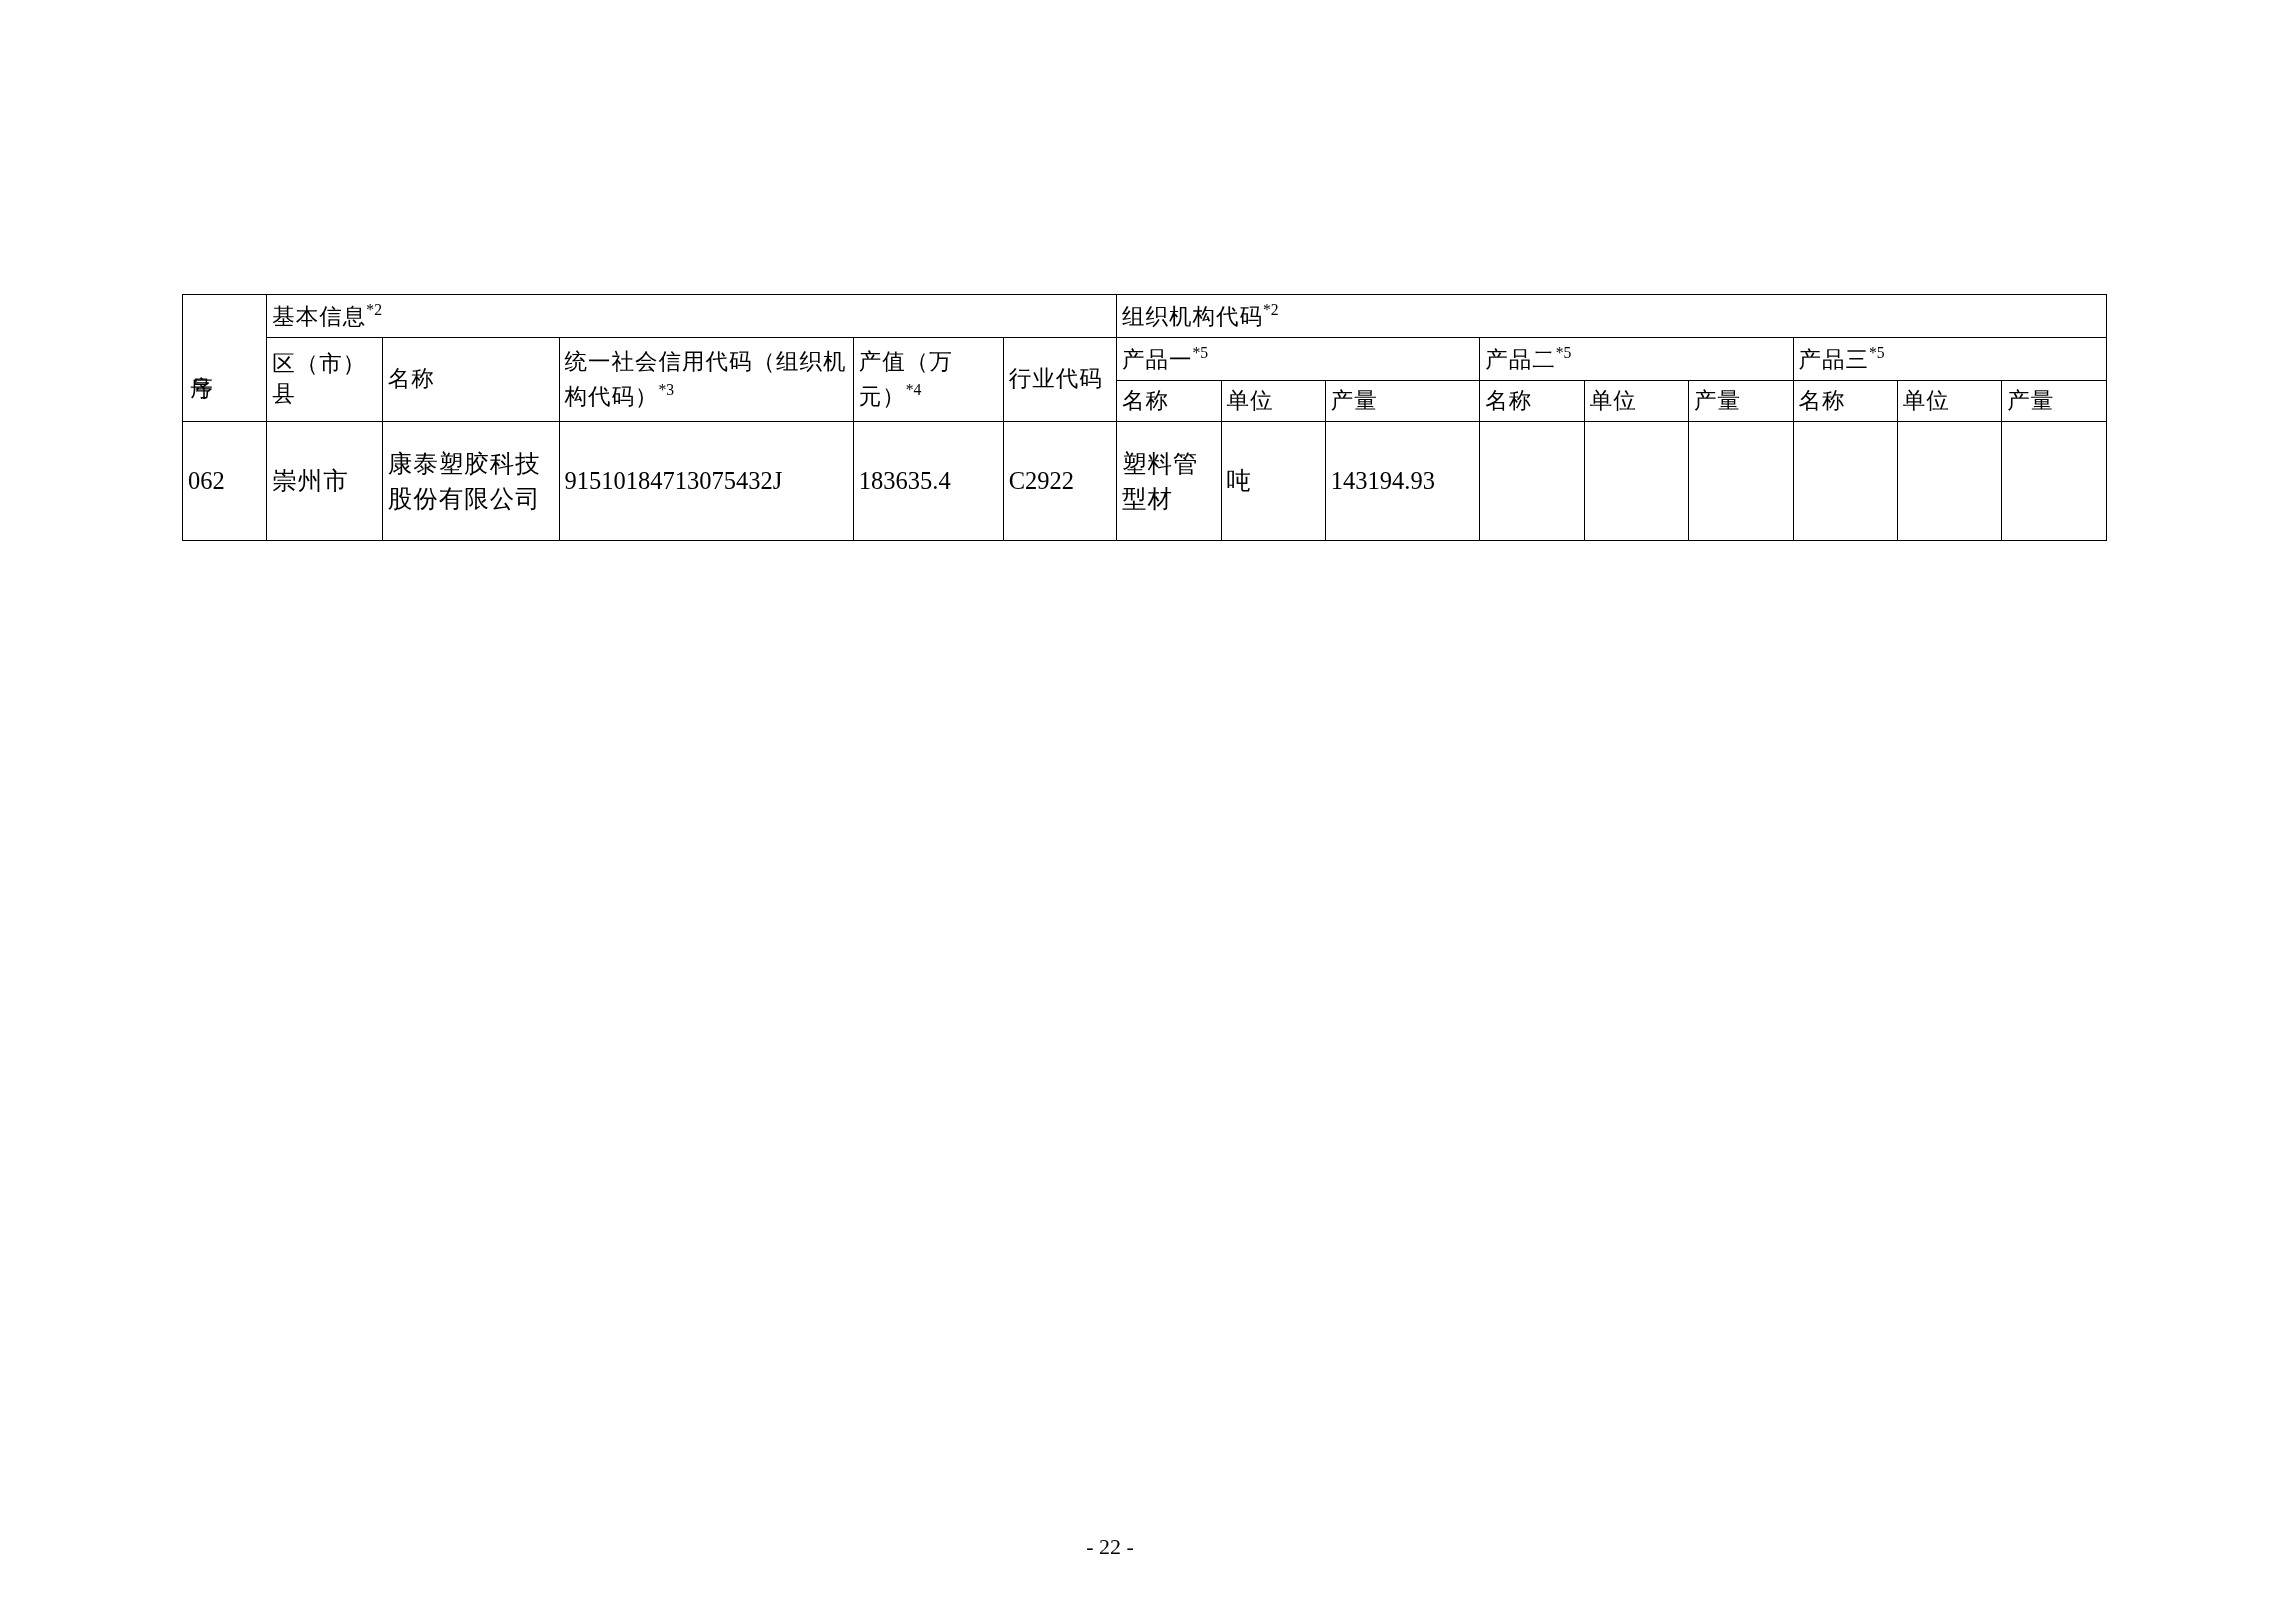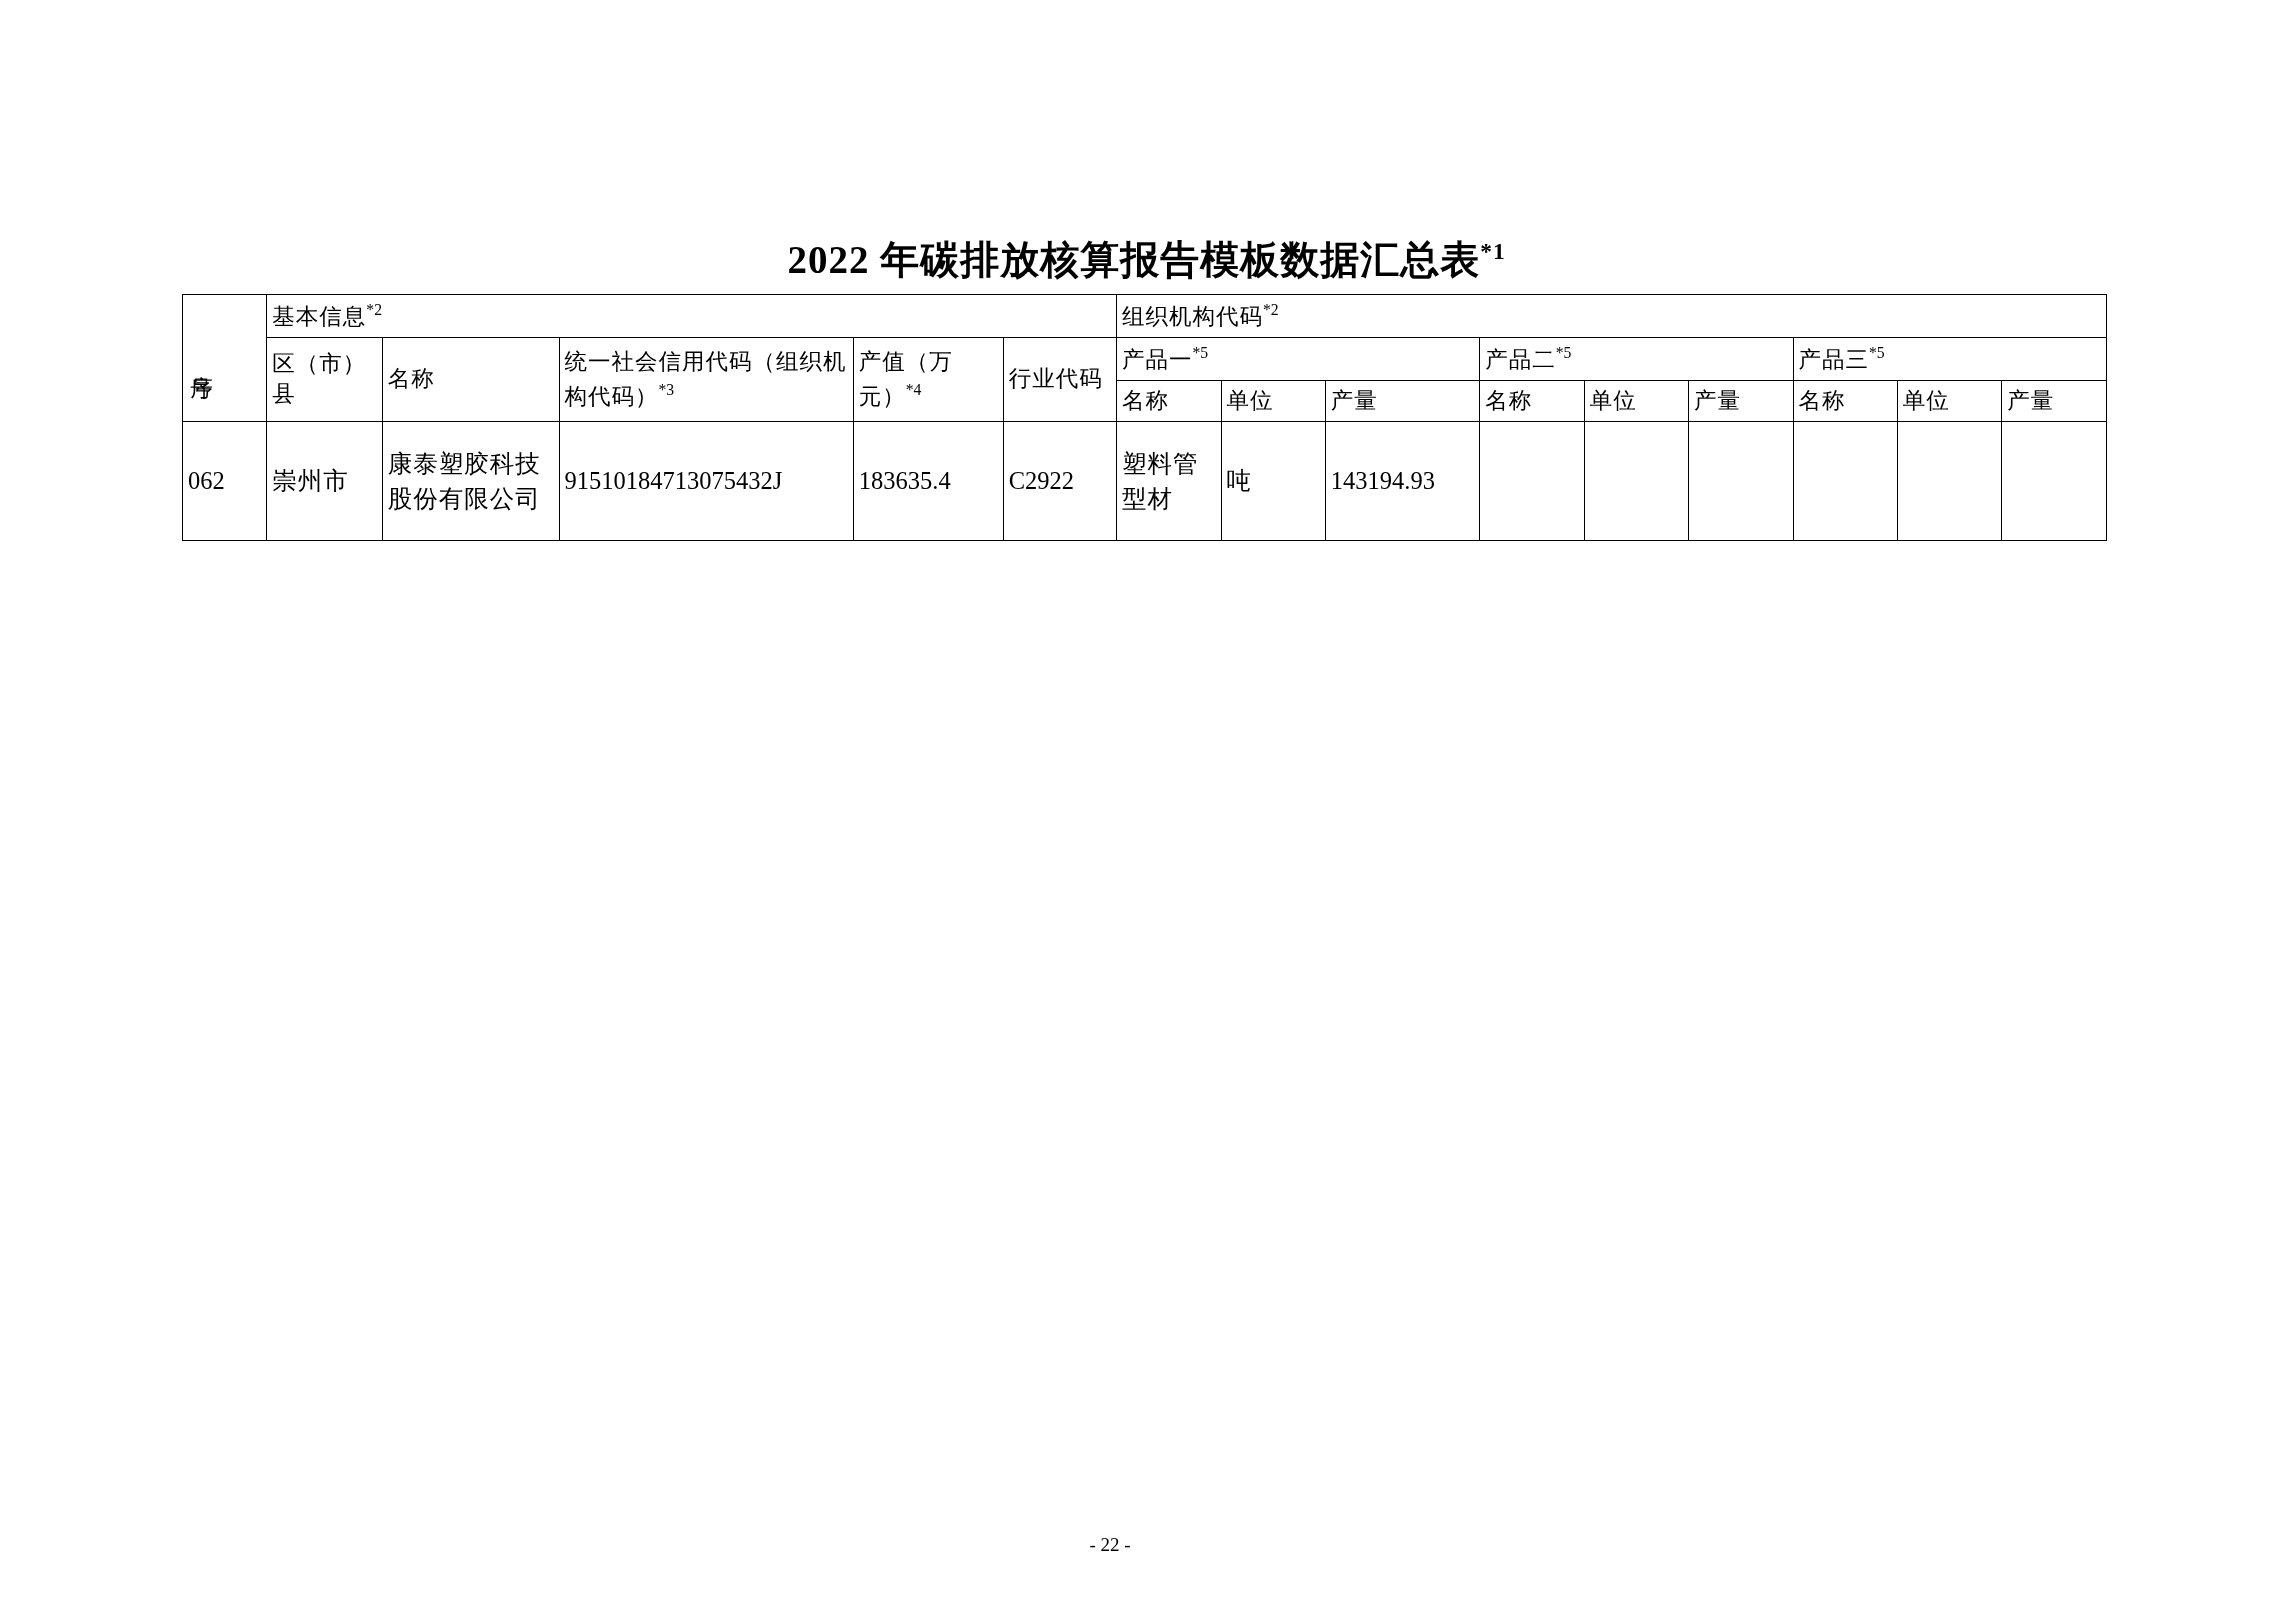--- a/index.html
+++ b/index.html
@@ -88,33 +88,30 @@
   .narrow-txt {
     display: inline-block;
     line-height: 1.35;
   }
   .page-number {
     position: absolute;
     top: 1534px;
     left: 0;
     width: 2220px;
     text-align: center;
-    font-size: 19px;
+    font-size: 22px;
     font-family: "Liberation Serif", "DejaVu Serif", serif;
   }
   .cell-pad-small { font-size: 22.5px; }
 </style>
 </head>
 <body>
 
 <div class="page">
 
-  <div class="doc-title">
-    <span>2022 年碳排放核算报告模板数据汇总表</span><span class="sup">*1</span>
-  </div>
 
   <div class="table-wrap">
     <table class="main">
       <colgroup>
         <col style="width:76px">
         <col style="width:104px">
         <col style="width:159px">
         <col style="width:265px">
         <col style="width:135px">
         <col style="width:102px">

